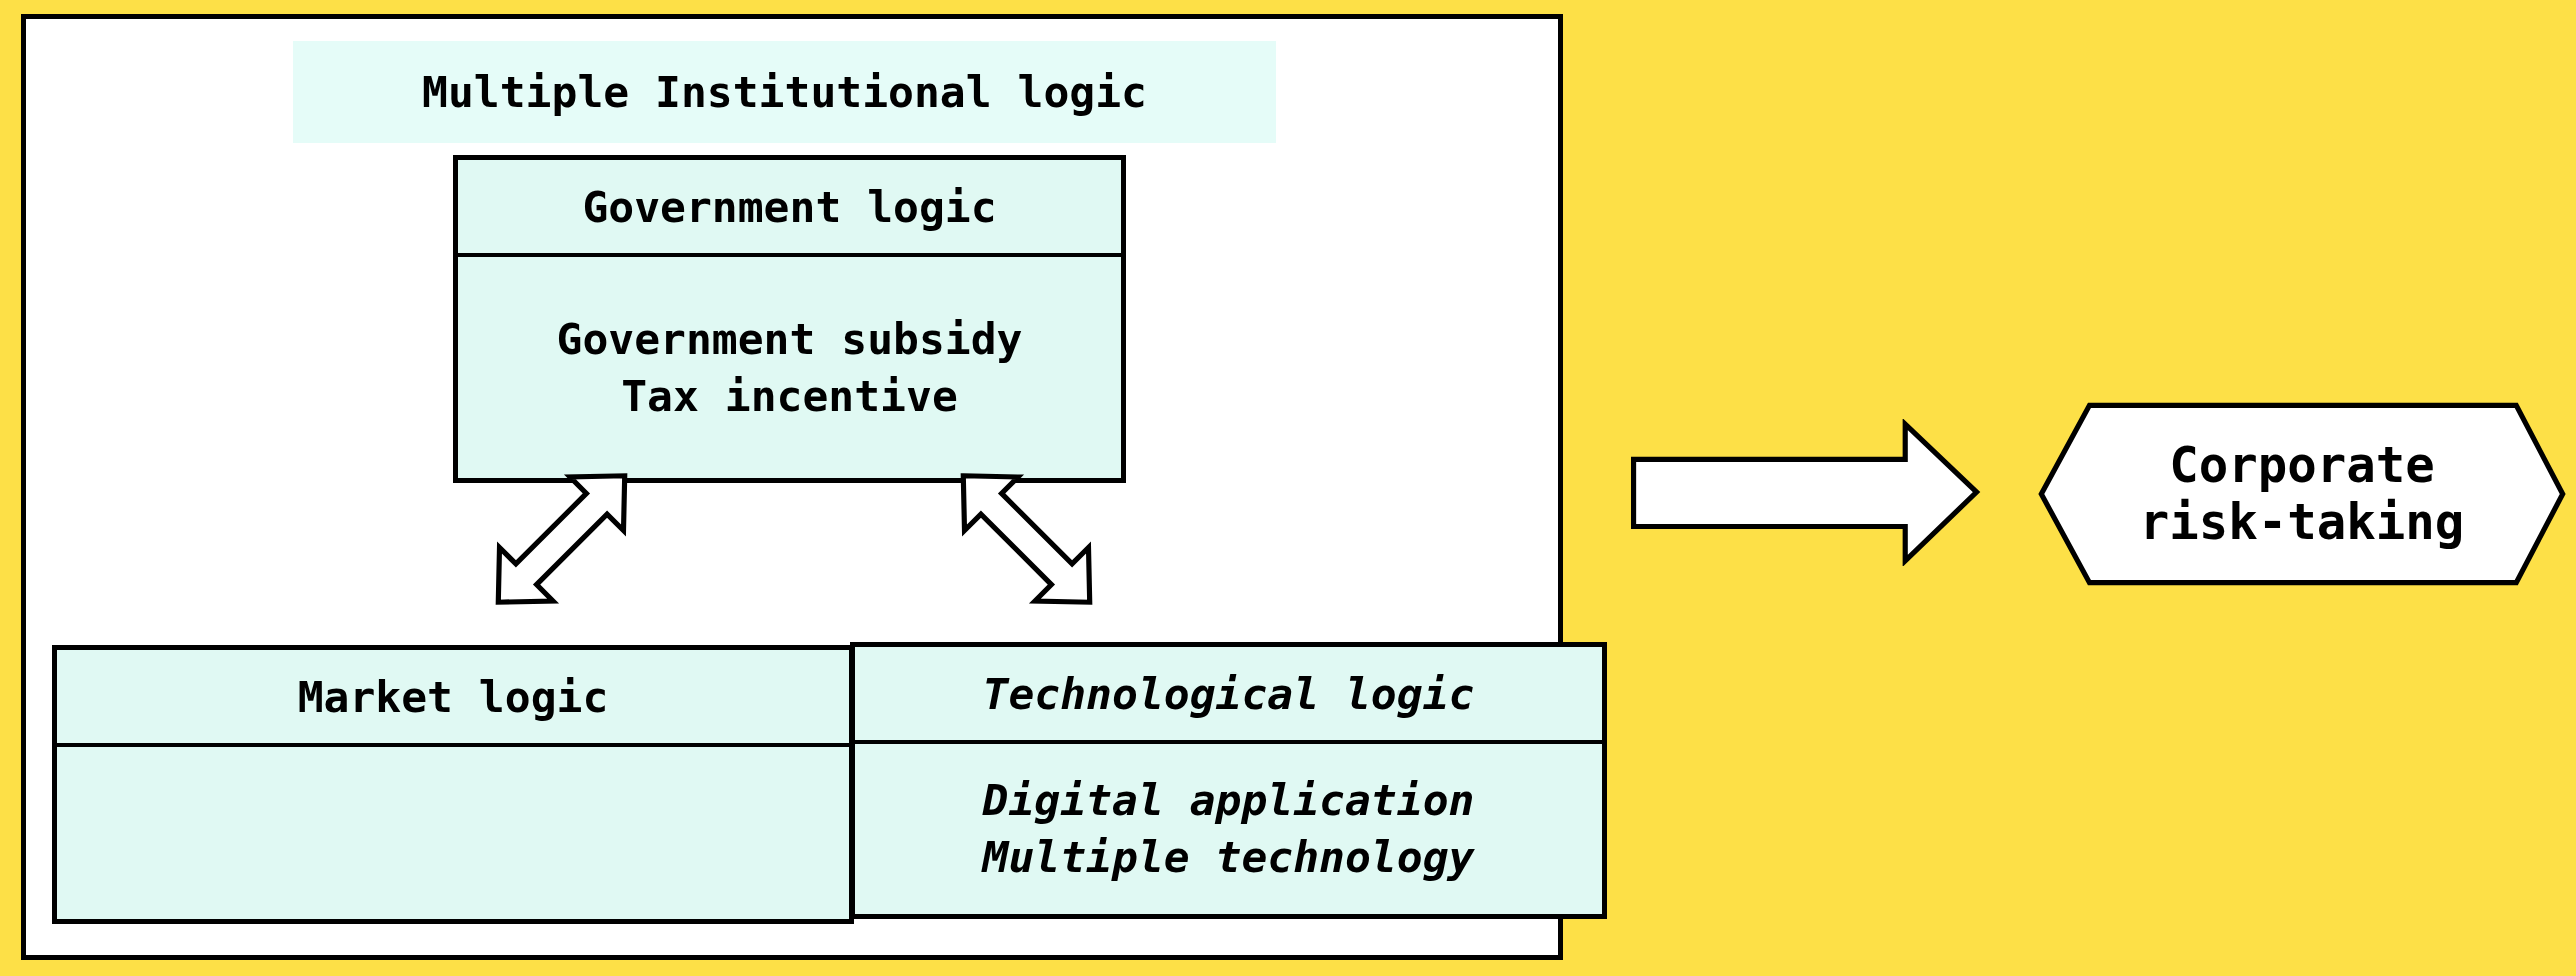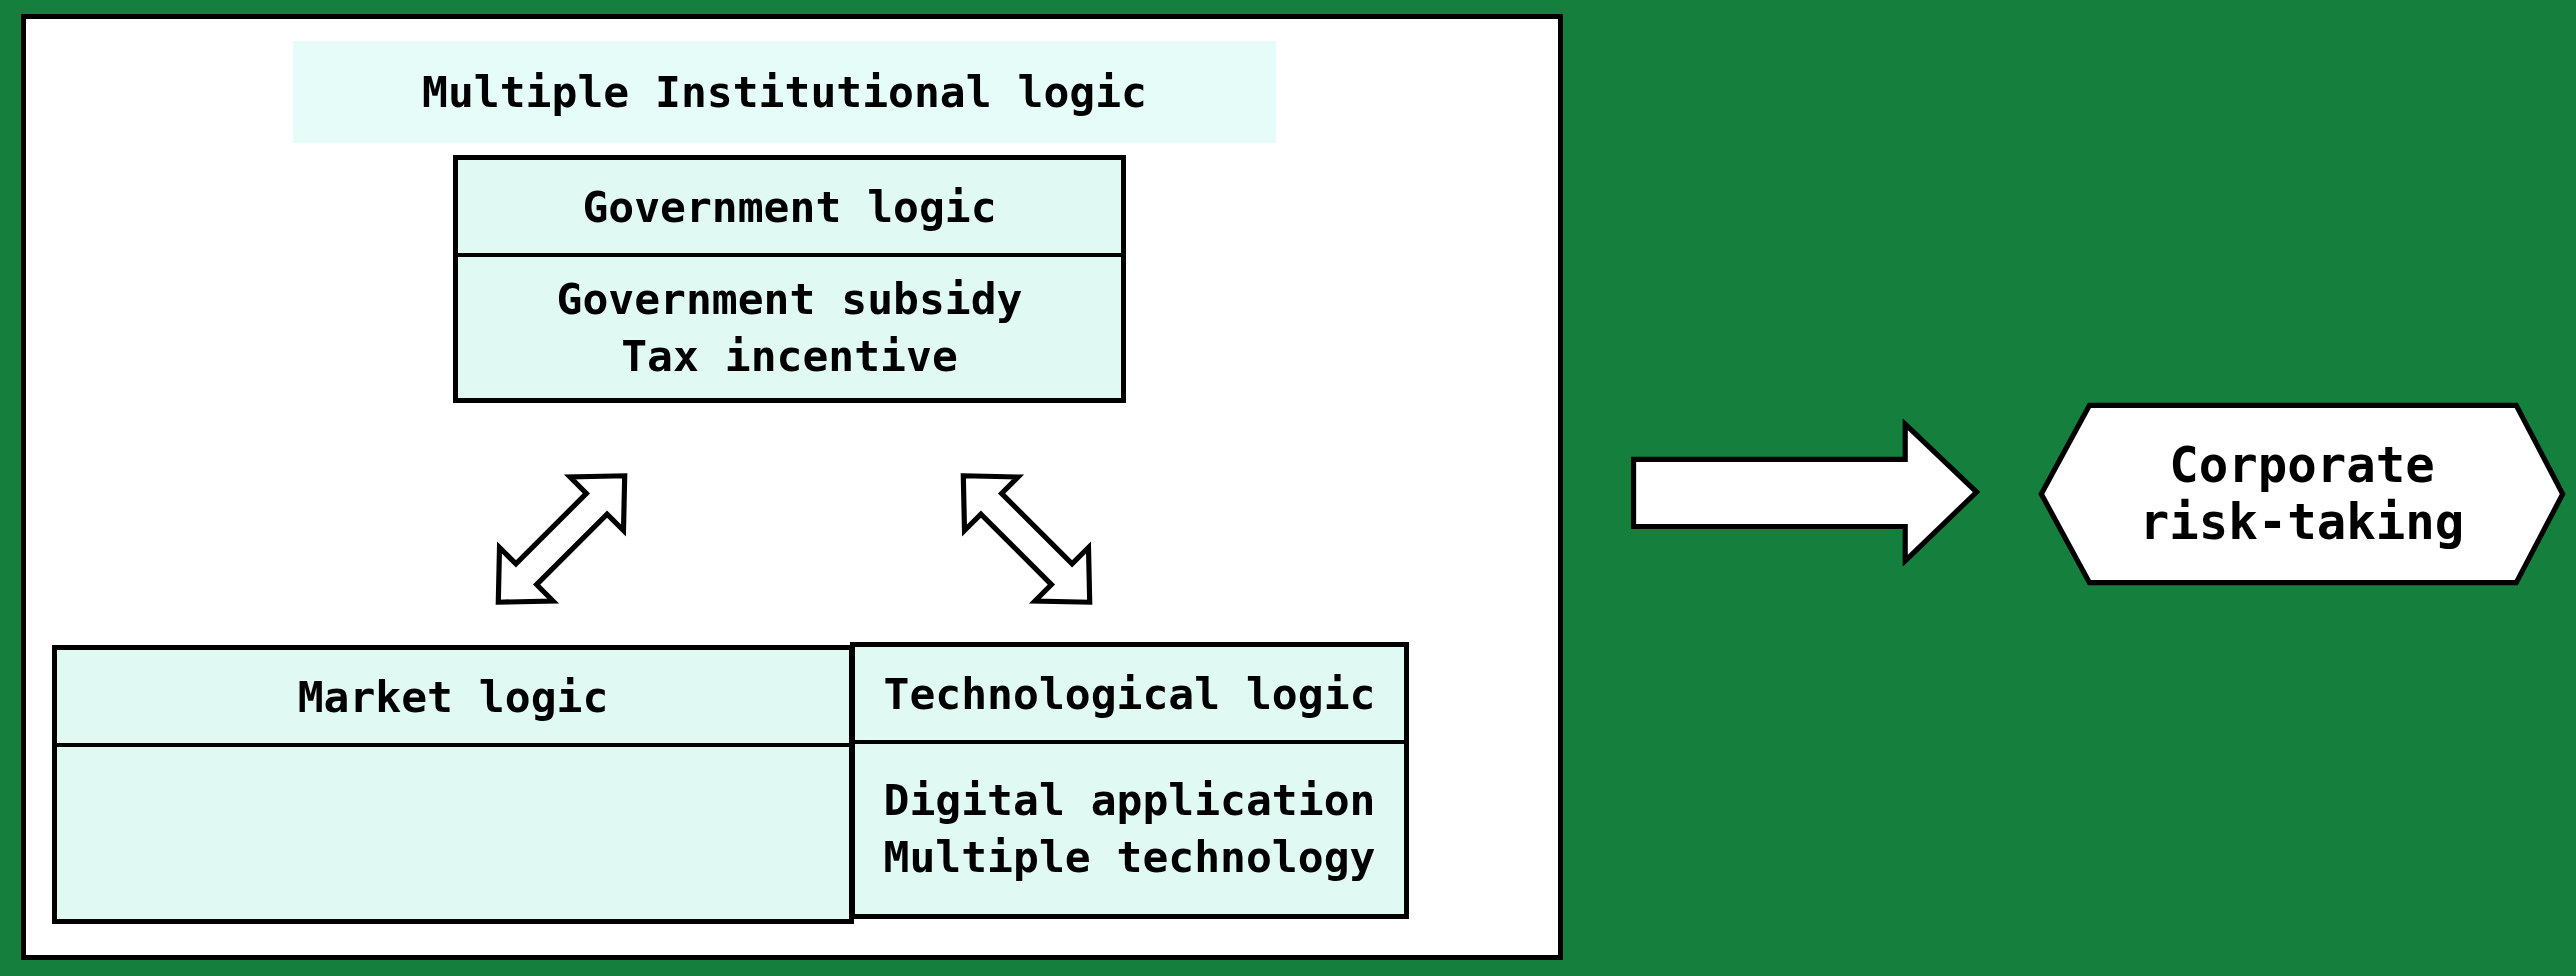--- a/index.html
+++ b/index.html
@@ -4,21 +4,21 @@
 <style>
   html, body {
     margin: 0;
     padding: 0;
     background: #ffffff;
   }
   .stage {
     position: relative;
     width: 2576px;
     height: 977px;
-    background: #15803d;
+    background: #fde047;
     font-family: "DejaVu Sans Mono", "Liberation Mono", monospace;
     font-weight: bold;
     color: #000000;
     overflow: hidden;
   }
   .outer-frame {
     position: absolute;
     left: 20.6px;
     top: 13.8px;
     width: 1542px;
@@ -61,23 +61,23 @@
     flex: 1 1 auto;
     display: flex;
     flex-direction: column;
     align-items: center;
     justify-content: center;
     font-size: 43px;
     line-height: 57px;
     text-align: center;
     white-space: nowrap;
   }
-  .box-gov    { left: 453px; top: 155px; width: 673px; height: 248px; }
+  .box-gov    { left: 453px; top: 155px; width: 673px; height: 328px; }
   .box-market { left: 52px;  top: 645px; width: 802px; height: 279px; }
-  .box-tech   { left: 850px; top: 642px; width: 559px; height: 277px; }
+  .box-tech   { left: 850px; top: 642px; width: 757px; height: 277px; font-style: italic; }
 
   .connector { position: absolute; }
   .svg-shape { display: block; }
 
   .hex-label {
     position: absolute;
     left: 2037px;
     top: 401px;
     width: 530px;
     height: 186px;

